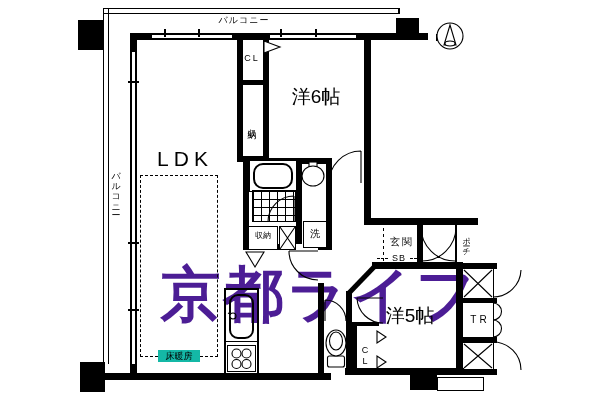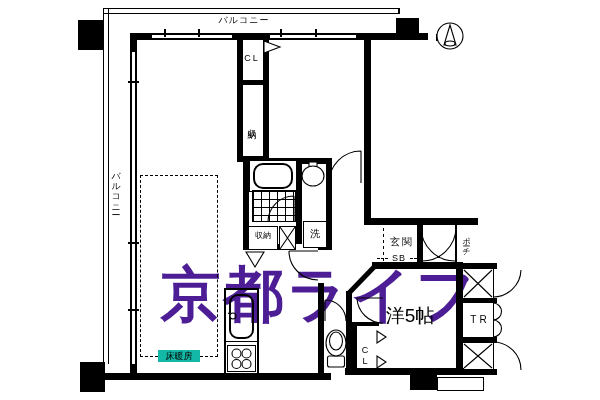--- a/index.html
+++ b/index.html
@@ -143,21 +143,23 @@
       <circle cx="236.5" cy="364" r="4.5"></circle>
       <circle cx="246.5" cy="364" r="4.5"></circle>
       <circle cx="450" cy="36" r="13"></circle>
       <polygon points="450,25 444,45 456,45"></polygon>
       <ellipse cx="450" cy="43.5" rx="5" ry="2.5"></ellipse>
     </g>
   </svg>
 
   <div class="lbl" style="left:218px;top:14px;width:52px;height:12px;font-size:9px;letter-spacing:1px;">バルコニー</div>
   <div class="lbl vert" style="left:109px;top:160px;width:13px;height:56px;font-size:9px;">バルコニー</div>
+  <div class="lbl" style="left:150px;top:147px;width:70px;height:22px;font-size:21px;letter-spacing:5px;">LDK</div>
   <div class="lbl" style="left:158px;top:350px;width:42px;height:12px;font-size:9px;background:#14b8a6;z-index:25;">床暖房</div>
+  <div class="lbl" style="left:280px;top:84px;width:72px;height:24px;font-size:19px;">洋6帖</div>
   <div class="lbl" style="left:375px;top:303px;width:70px;height:24px;font-size:19px;z-index:25;text-align:right;">洋5帖</div>
   <div class="lbl" style="left:240px;top:52px;width:24px;height:12px;font-size:9px;letter-spacing:2px;">CL</div>
   <div class="lbl vert" style="left:244px;top:105px;width:15px;height:36px;font-size:9px;">収納</div>
   <div class="lbl" style="left:249px;top:230px;width:28px;height:11px;font-size:8px;z-index:25;">収納</div>
   <div class="lbl" style="left:306px;top:227px;width:18px;height:14px;font-size:10px;z-index:25;">洗</div>
   <div class="lbl" style="left:387px;top:235px;width:30px;height:13px;font-size:10px;letter-spacing:2px;">玄関</div>
   <div class="lbl vert" style="left:459px;top:224px;width:13px;height:36px;font-size:8px;z-index:25;">ポーチ</div>
   <div class="lbl vert" style="left:358px;top:343px;width:13px;height:26px;font-size:9px;z-index:25;">CL</div>
   <div class="lbl" style="left:467px;top:313px;width:26px;height:14px;font-size:10px;letter-spacing:3px;z-index:25;">TR</div>
 

